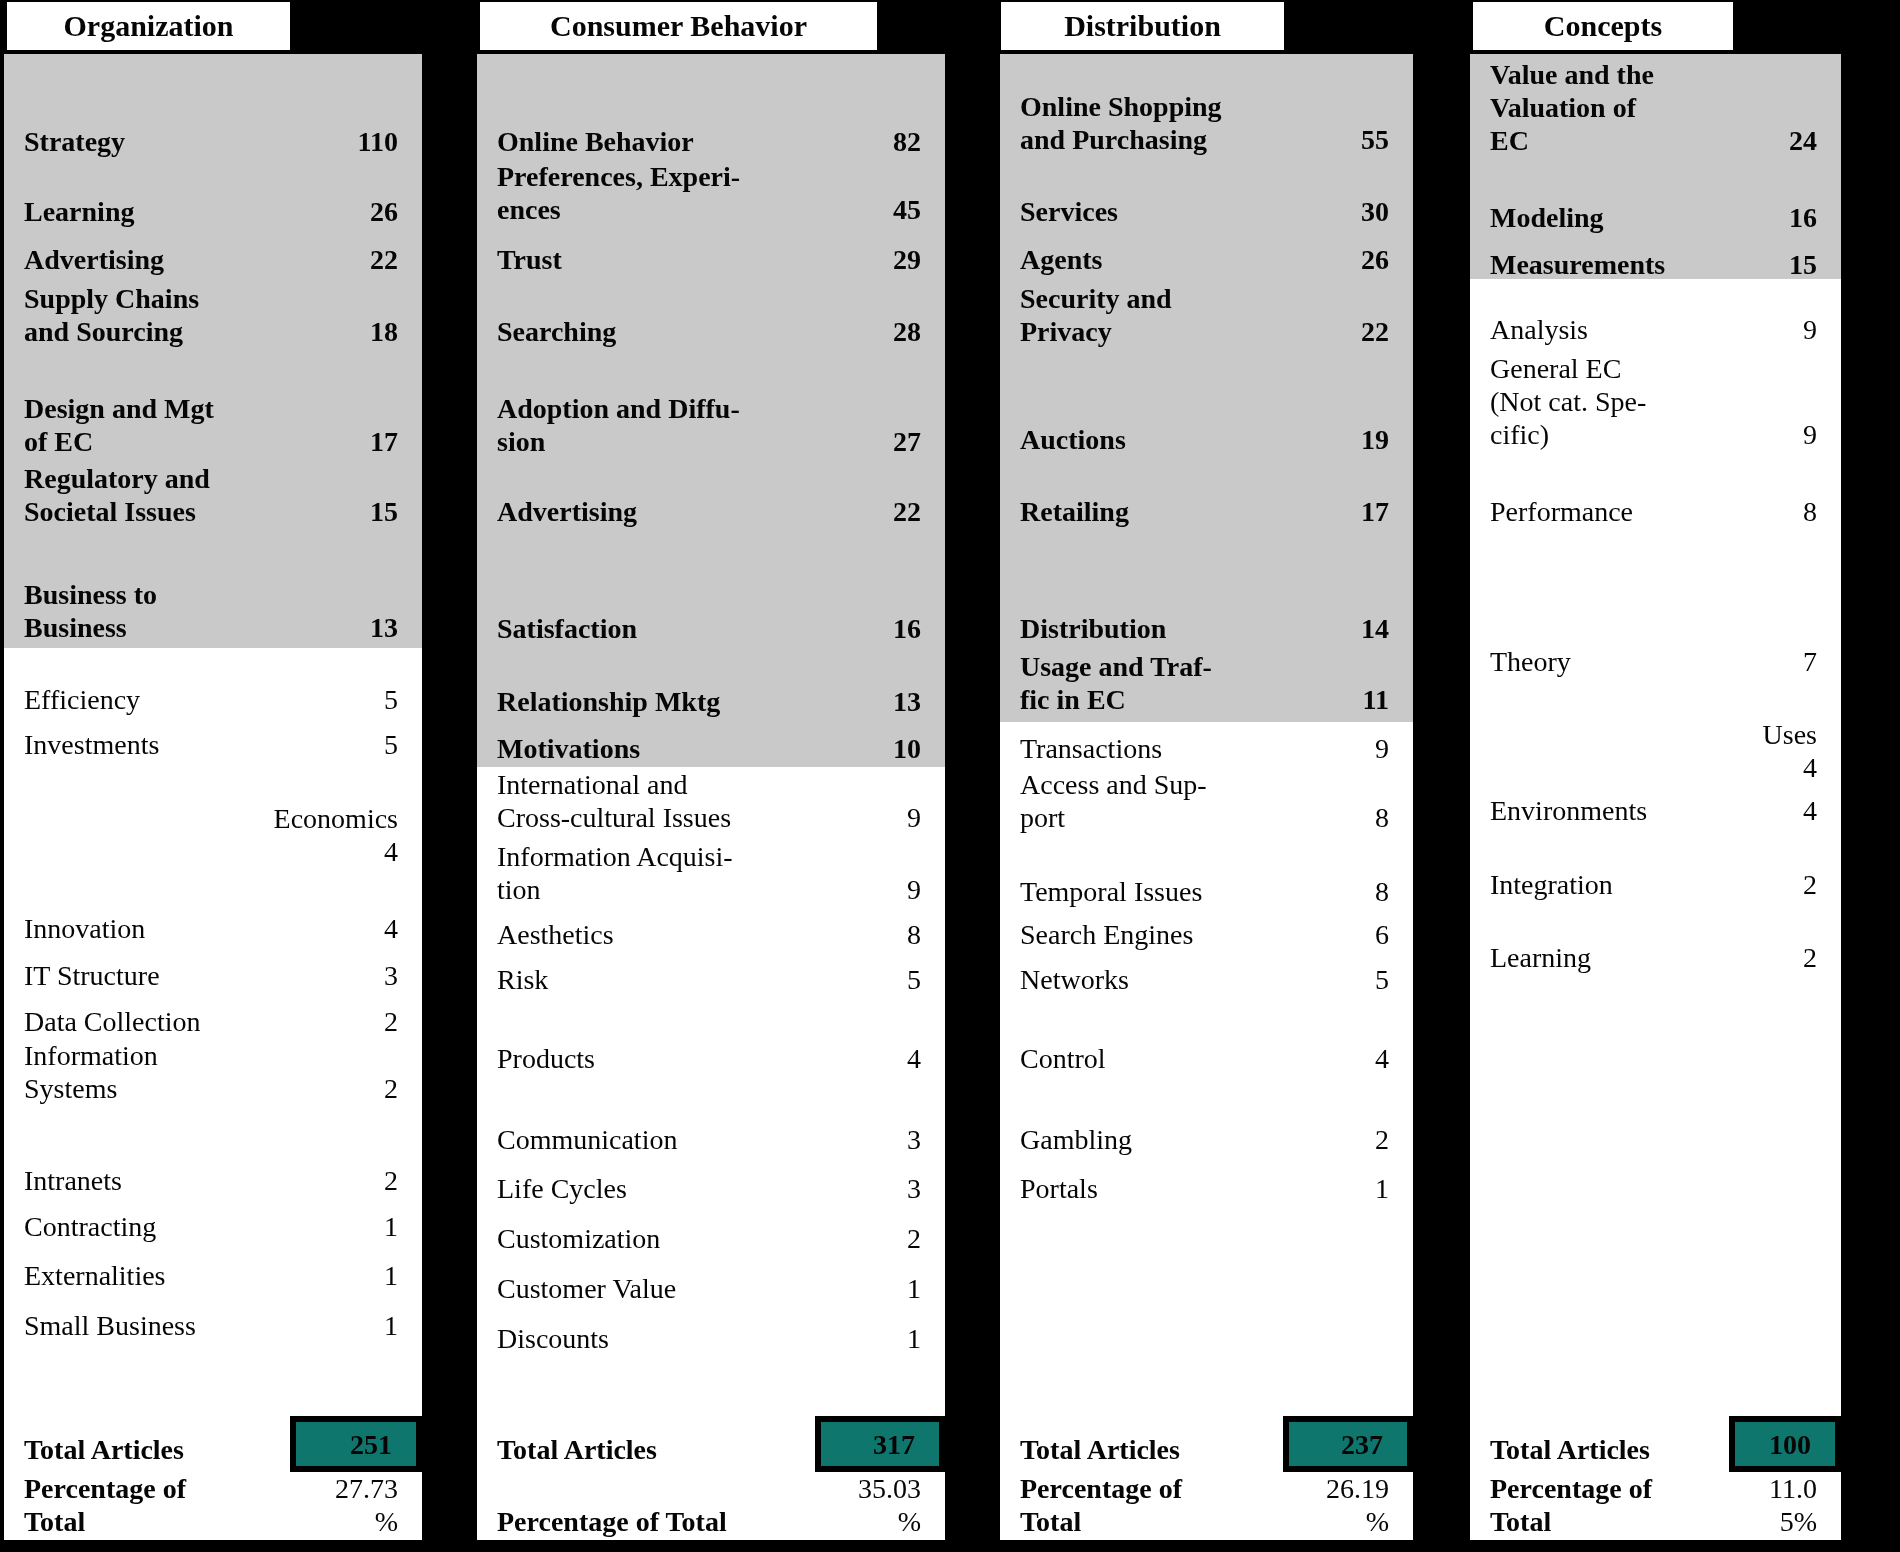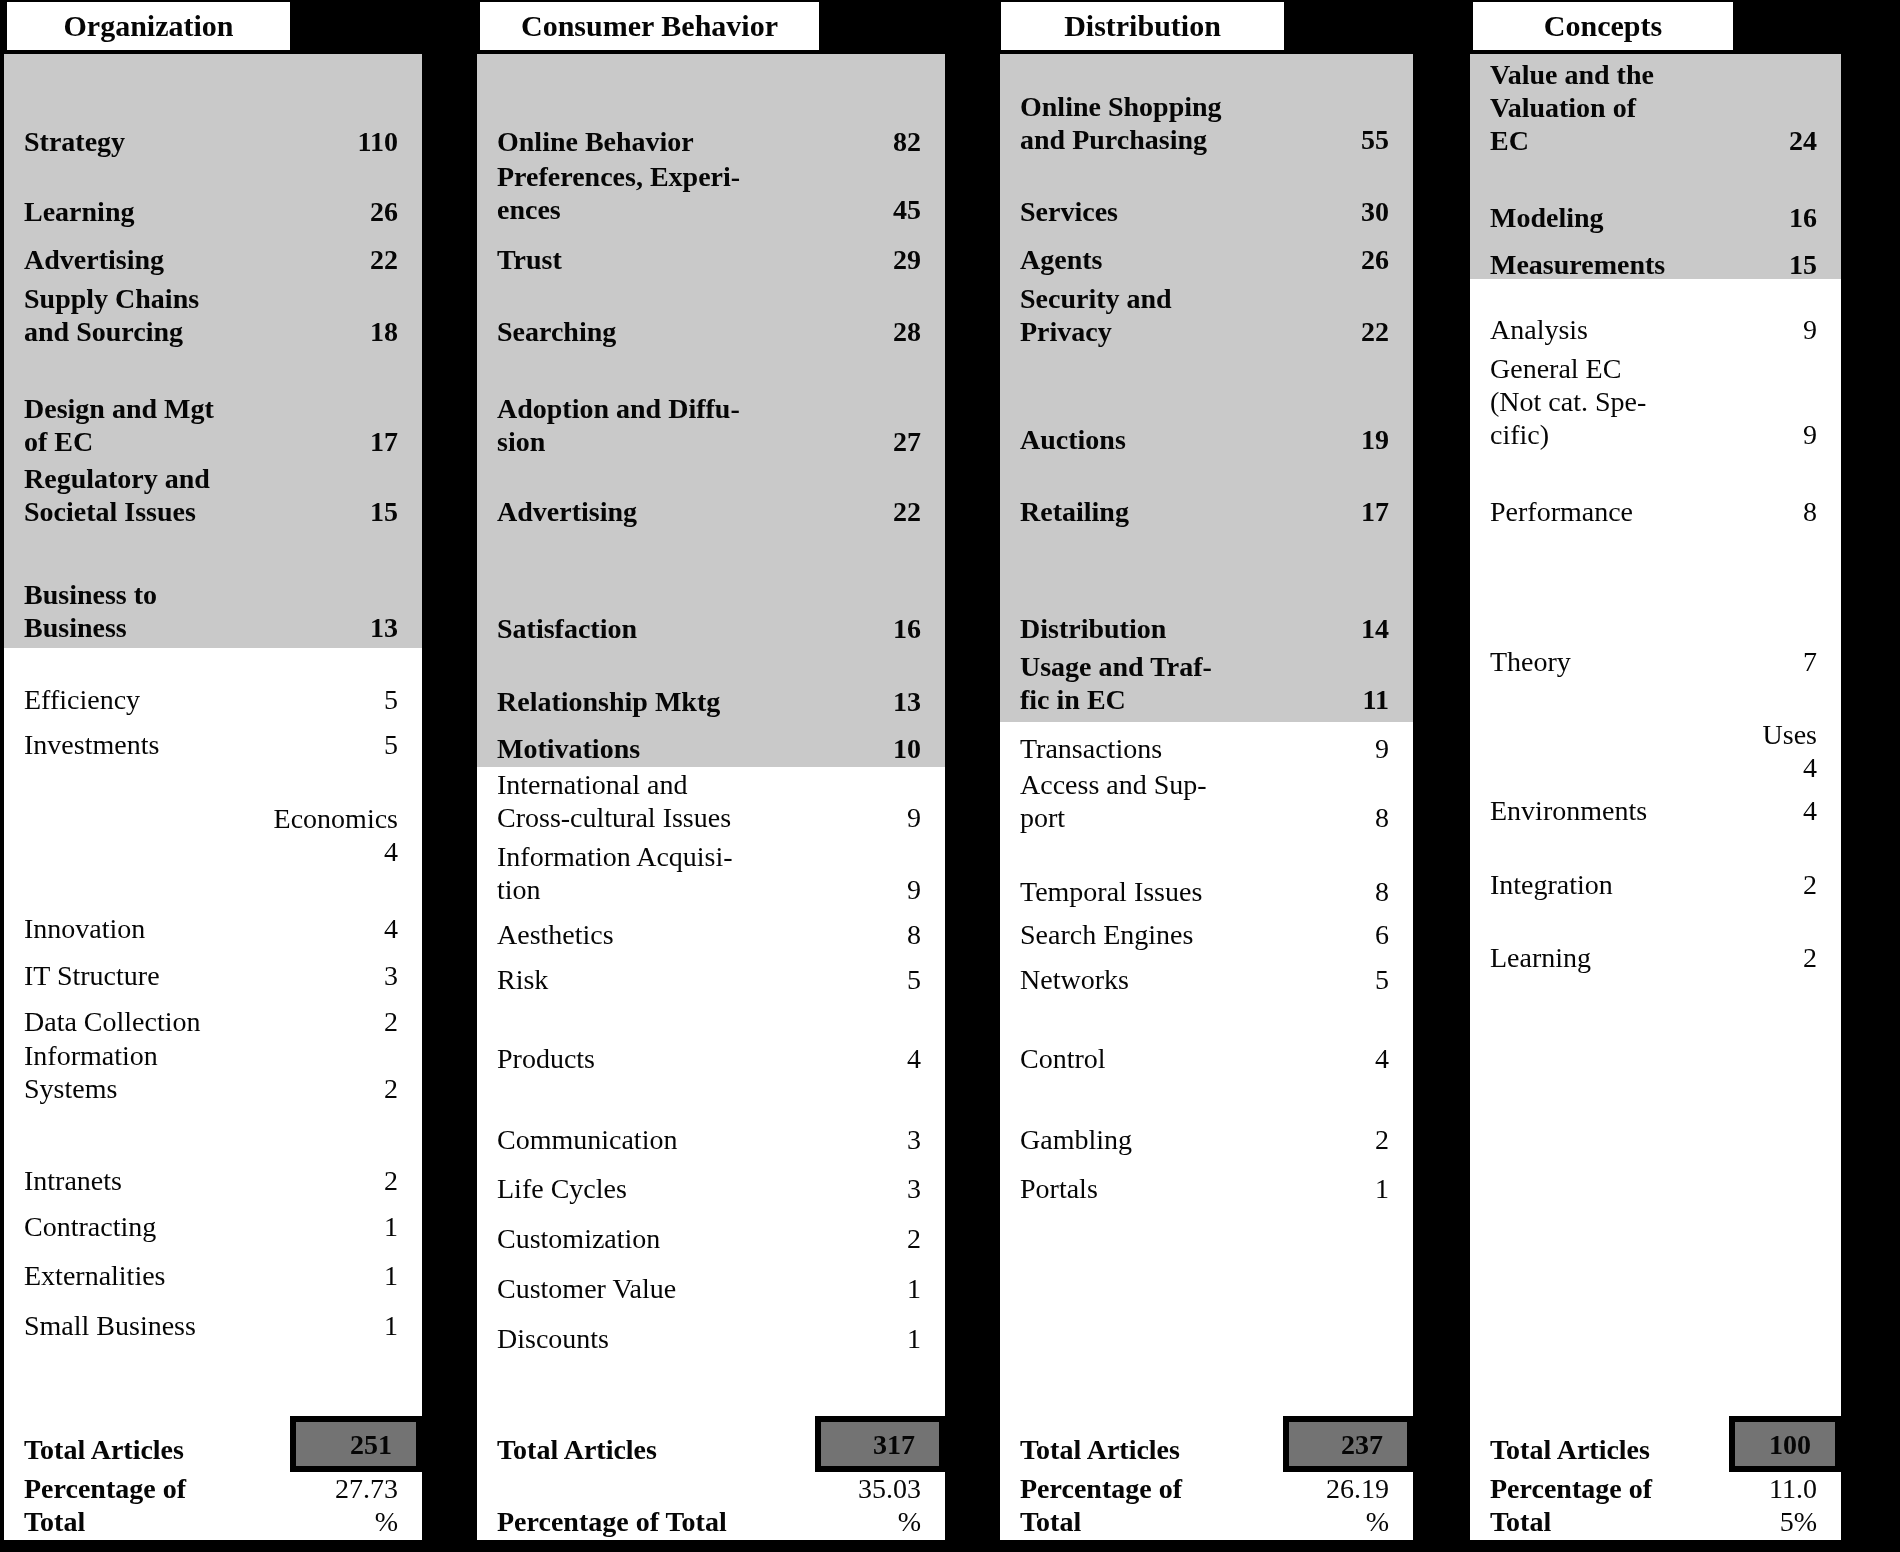--- a/index.html
+++ b/index.html
@@ -22,21 +22,21 @@
   }
   .graysec .row{font-weight:bold;}
   .lbl{white-space:pre-line;}
   .val{text-align:right;padding-left:8px;}
   .totals{position:absolute;left:0;right:0;bottom:14px;font-size:28px;line-height:33px;}
   .trow{display:flex;justify-content:space-between;align-items:flex-end;padding:0 24px 0 20px;}
   .tlabel{font-weight:bold;white-space:pre-line;}
   .boxrow{padding-right:0;}
   .boxrow .tlabel{margin-bottom:6px;}
   .tbox{
-    border:6px solid #000;background:#737373;font-weight:bold;
+    border:6px solid #000;background:#0f766e;font-weight:bold;
     height:56px;box-sizing:border-box;display:flex;align-items:center;
     justify-content:flex-end;padding-right:24px;
   }
   .bottombar{position:absolute;left:0;right:0;bottom:0;height:12px;background:#000;z-index:5;}
 </style>
 </head>
 <body>
 
 <section class="col" style="left:4px;width:418px;">
   <div class="headerbox" style="left:3px;width:283px;">
@@ -135,21 +135,21 @@
       </div>
       <div class="trow">
         <span class="tlabel">Total</span>
         <span class="val">%</span>
       </div>
     </div>
   </div>
 </section>
 
 <section class="col" style="left:477px;width:468px;">
-  <div class="headerbox" style="left:3px;width:339px;">
+  <div class="headerbox" style="left:3px;width:397px;">
     <span>Consumer Behavior</span>
   </div>
   <div class="colbody">
     <div class="graysec" style="height:713px;padding-top:71px;">
       <div class="row">
           <span class="lbl">Online Behavior</span>
           <span class="val">82</span>
         </div>
       <div class="row" style="margin-top:2px;font-family:Liberation Serif, serif;">
           <span class="lbl">Preferences, Experi-

